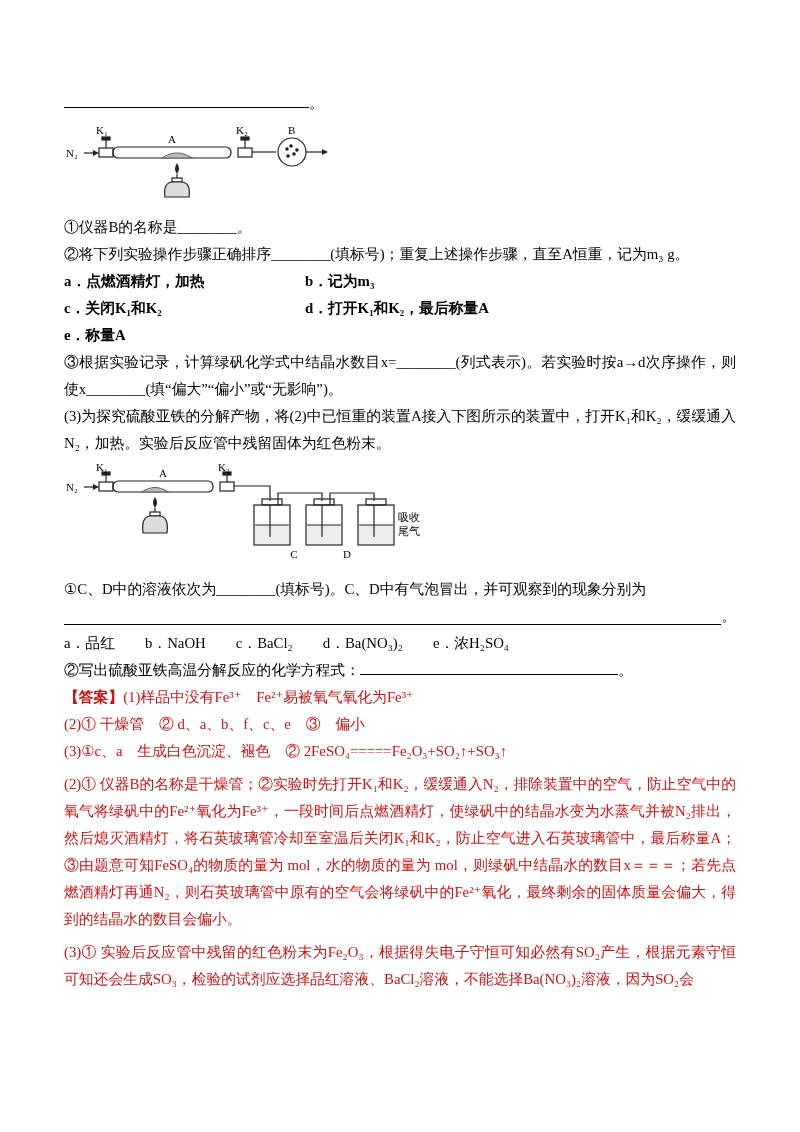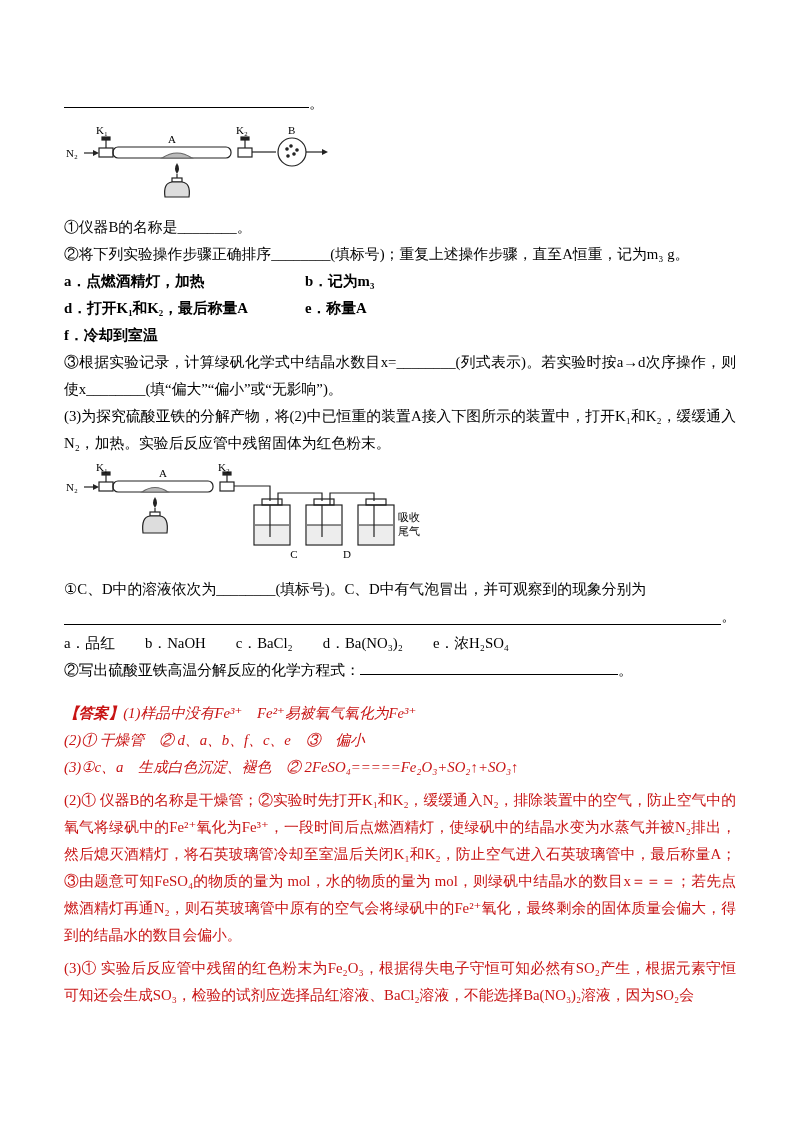--- a/index.html
+++ b/index.html
@@ -32,21 +32,21 @@
     height:1em;
     margin-bottom:5px;
   }
   .opt-grid {
     display:grid;
     grid-template-columns:241px 1fr;
     font-weight:bold;
   }
   .reagents { display:flex; gap:30px;font-family:Liberation Serif, serif; }
   .diagram { margin:6px 0 4px 0; }
-  .answer-block { margin-top:16px;font-style:italic; }
+  .answer-block { margin-top:0; }
   .analysis-p { margin-top:6px; }
   svg text { fill:#000; font-family:"Liberation Serif","DejaVu Serif",serif; }
 </style>
 </head>
 <body>
 
 <div class="page">
 
   <p class="line"><span class="blank" style="width:245px"></span><span>。</span></p>
 
@@ -85,23 +85,23 @@
       <text x="224" y="11" font-size="11">B</text>
     </svg>
   </div>
 
   <p class="line">①仪器B的名称是________。</p>
   <p class="line">②将下列实验操作步骤正确排序________(填标号)；重复上述操作步骤，直至A恒重，记为m₃ g。</p>
 
   <div class="opt-grid">
     <span class="line">a．点燃酒精灯，加热</span>
     <span class="line">b．记为m₃</span>
+    <span class="line">c．关闭K₁和K₂</span>
     <span class="line">d．打开K₁和K₂，最后称量A</span>
     <span class="line">e．称量A</span>
-    <span class="line">f．冷却到室温</span>
   </div>
 
   <p class="line">③根据实验记录，计算绿矾化学式中结晶水数目x=________(列式表示)。若实验时按a→d次序操作，则使x________(填“偏大”“偏小”或“无影响”)。</p>
 
   <p class="line">(3)为探究硫酸亚铁的分解产物，将(2)中已恒重的装置A接入下图所示的装置中，打开K₁和K₂，缓缓通入N₂，加热。实验后反应管中残留固体为红色粉末。</p>
 
   <div class="diagram">
     <svg width="400" height="100" viewBox="0 0 400 100">
       <g stroke="#222" fill="none" stroke-width="1.2">
         <line x1="20" y1="24" x2="33" y2="24"></line>

